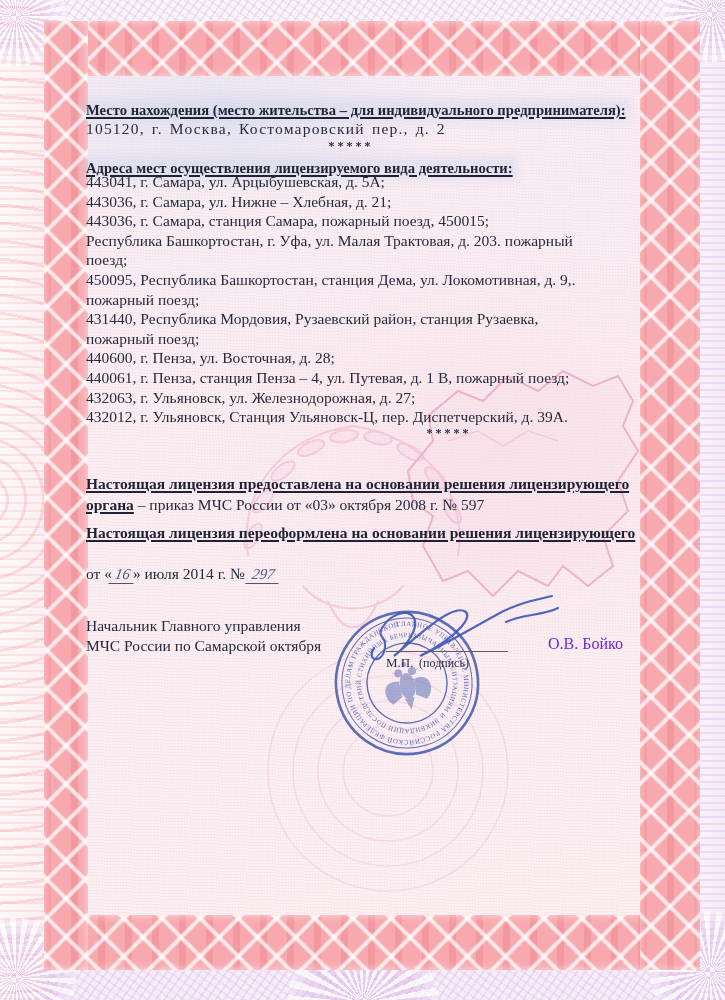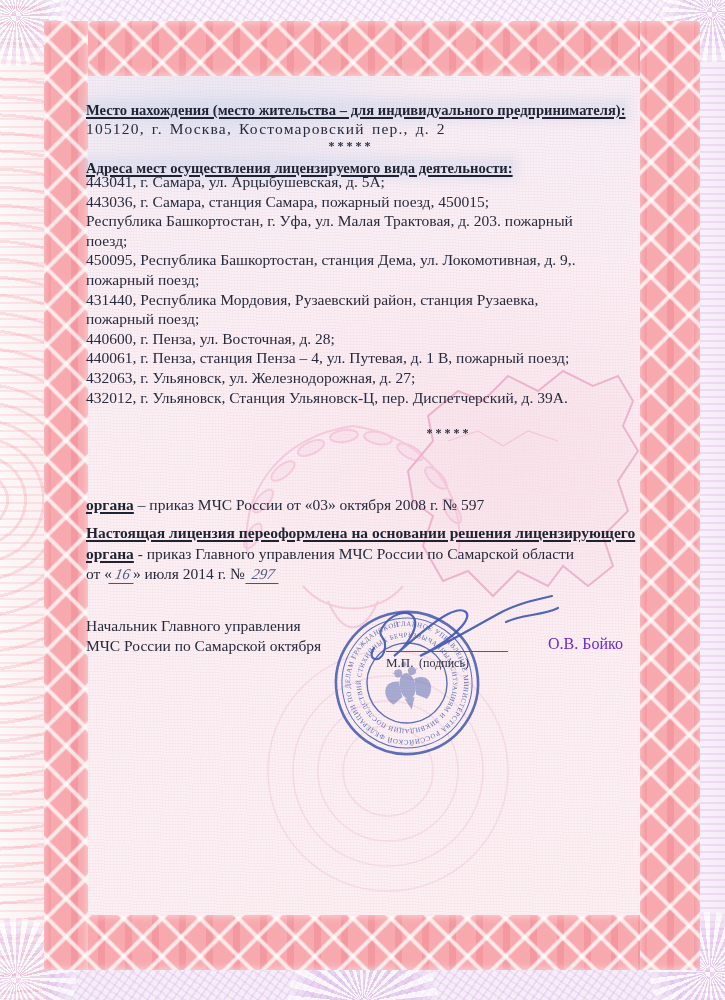--- a/index.html
+++ b/index.html
@@ -154,20 +154,21 @@
   <div class="sep" style="top:137px;width:530px">*****</div>
 
   <div style="top:158px">
     <span class="heading">Адреса мест осуществления лицензируемого вида деятельности:</span>
   </div>
 
   <div style="top:172px">
 
       <div style="position:static;white-space:nowrap" class="addr-line">443041, г. Самара, ул. Арцыбушевская, д. 5А;</div>
 
+      <div style="position:static;white-space:nowrap" class="addr-line">443036, г. Самара, ул. Нижне – Хлебная, д. 21;</div>
 
       <div style="position:static;white-space:nowrap" class="addr-line">443036, г. Самара, станция Самара, пожарный поезд, 450015;</div>
 
       <div style="position:static;white-space:nowrap" class="addr-line">Республика Башкортостан, г. Уфа, ул. Малая Трактовая, д. 203. пожарный</div>
 
       <div style="position:static;white-space:nowrap" class="addr-line">поезд;</div>
 
       <div style="position:static;white-space:nowrap" class="addr-line">450095, Республика Башкортостан, станция Дема, ул. Локомотивная, д. 9,.</div>
 
       <div style="position:static;white-space:nowrap" class="addr-line">пожарный поезд;</div>
@@ -181,29 +182,29 @@
       <div style="position:static;white-space:nowrap" class="addr-line">440061, г. Пенза, станция Пенза – 4, ул. Путевая, д. 1 В, пожарный поезд;</div>
 
       <div style="position:static;white-space:nowrap" class="addr-line">432063, г. Ульяновск, ул. Железнодорожная, д. 27;</div>
 
       <div style="position:static;white-space:nowrap" class="addr-line">432012, г. Ульяновск, Станция Ульяновск-Ц, пер. Диспетчерский, д. 39А.</div>
     </div>
 
   <div class="sep" style="top:424px;width:556px;padding-left:170px;box-sizing:border-box">*****</div>
 
 
+  <div style="top:474px">
+    <span class="bold-u">Настоящая лицензия предоставлена на основании решения лицензирующего</span>
+  </div>
   <div style="top:495px">
     <span class="bold-u">органа</span><span> – приказ МЧС России от «03» октября 2008 г. № 597</span>
   </div>
 
   <div style="top:523px">
     <span class="bold-u">Настоящая лицензия переоформлена на основании решения лицензирующего</span>
-  </div>
-  <div style="top:544px">
-    <span class="bold-u">органа</span><span> - приказ Главного управления МЧС России по Самарской области</span>
   </div>
   <div style="top:564px">
     <span>от «</span><span class="hand">16</span><span>» июля 2014 г. № </span><span class="hand">297</span>
   </div>
 
   <div style="top:616px">Начальник Главного управления</div>
   <div style="top:636px">МЧС России по Самарской октября</div>
 
   <svg class="stamp-svg" style="left:244px;top:606px" width="154" height="154" viewBox="0 0 154 154">
     <g transform="rotate(-10 77 77)">

